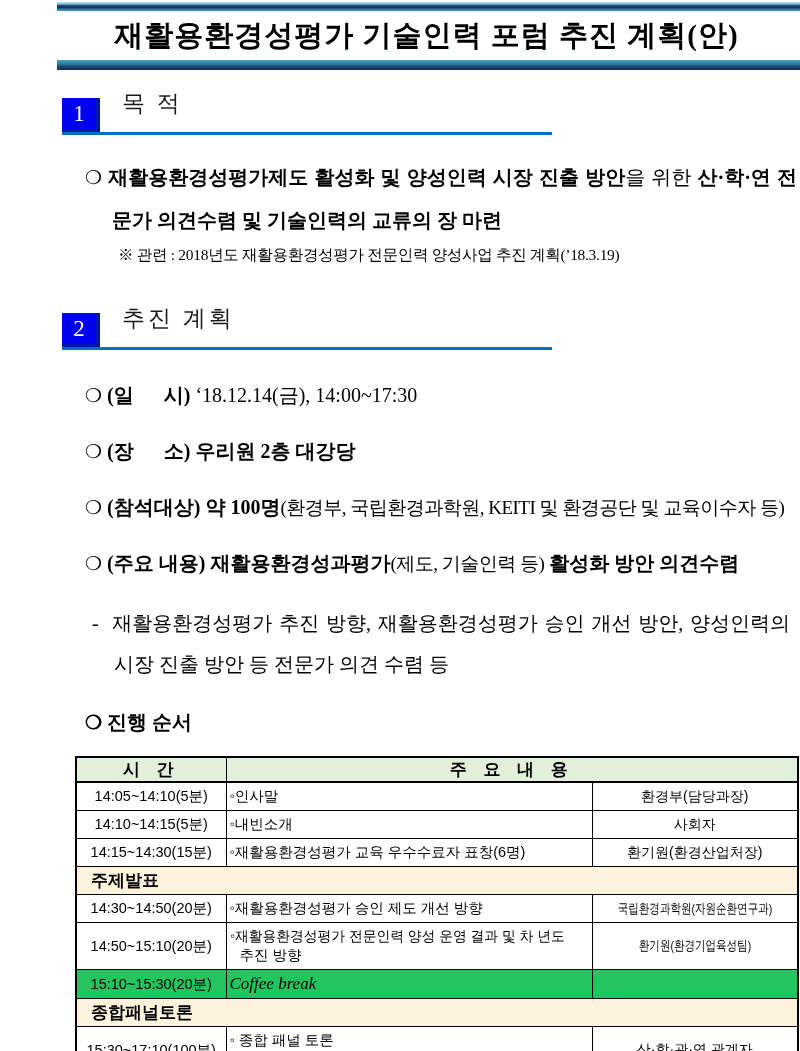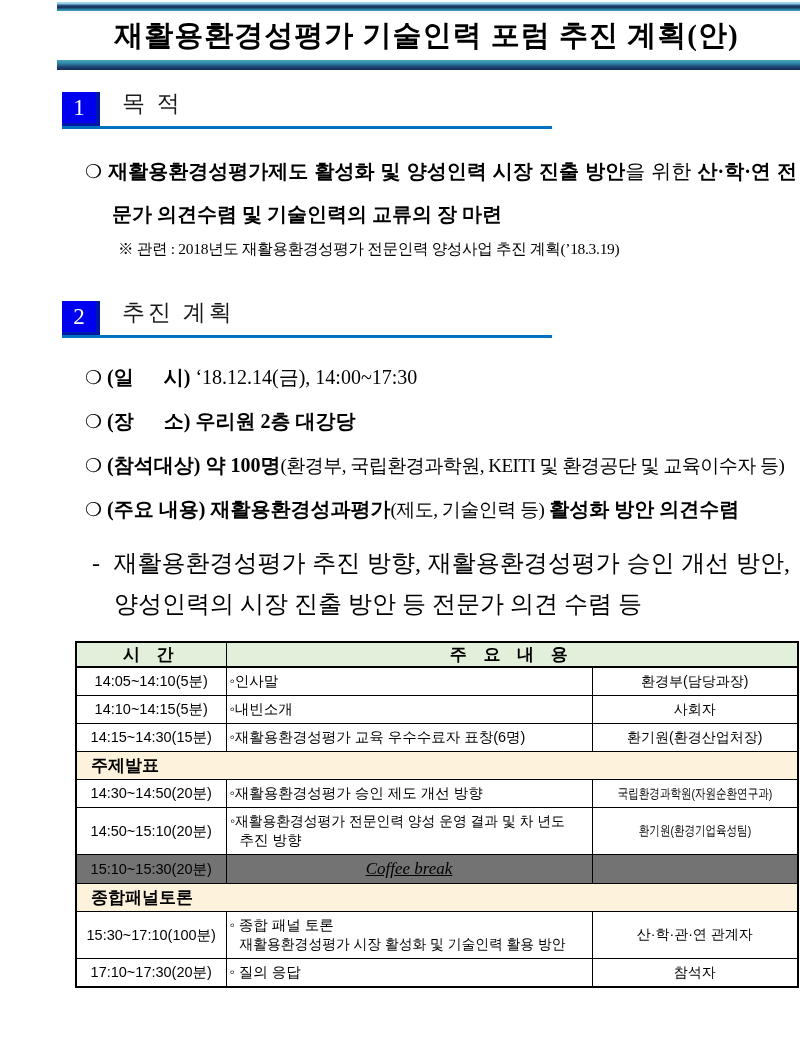--- a/index.html
+++ b/index.html
@@ -16,37 +16,37 @@
 
   
   .sec-head{display:flex;align-items:flex-end;width:490px;margin-left:62px;
             border-bottom:3px solid #0070c0;}
   .sec1{margin-top:18px;}
   .sec2{margin-top:37px;}
   .num-box{width:34px;height:31px;background:#0000f0;color:#fff;font-size:23px;
            display:flex;align-items:center;justify-content:center;
            border-right:4px solid #0018a8;border-bottom:3px solid #0018a8;}
   .sec-title{margin-left:22px;font-size:23px;letter-spacing:3px;color:#1a1a1a;
-             padding-bottom:7px;font-weight:500;}
+             padding-bottom:13px;font-weight:500;}
 
   
   .content-area{margin-left:85px;width:712px;}
   .bullet{font-size:20px;line-height:43px;text-align:justify;
           padding-left:27px;text-indent:-27px;}
   .b-icon{font-size:19px;}
   .bold{font-weight:bold;margin-top:48px;}
   .purpose{margin-top:21px;}
   .note{margin-top:3px;margin-left:33px;font-size:15.5px;letter-spacing:-0.3px;}
 
   .plan-list{margin-top:24px;}
-  .plan-item{font-size:20px;line-height:30px;margin-bottom:13px;white-space:nowrap;
+  .plan-item{font-size:20px;line-height:42px;margin-bottom:13px;white-space:nowrap;
              padding-left:27px;text-indent:-27px;}
   .label{font-weight:bold;white-space:pre;}
   .small{font-size:19px;font-weight:normal;letter-spacing:-0.5px;}
-  .dash-item{margin-left:7px;margin-top:18px;margin-bottom:16px;font-size:24px;
+  .dash-item{margin-left:7px;margin-top:18px;margin-bottom:16px;font-size:20px;
              line-height:41px;text-align:justify;padding-left:22px;text-indent:-22px;
              width:676px;}
   .order-item{margin-top:24px;margin-bottom:20px;font-size:20px;font-weight:bold;
               padding-left:27px;text-indent:-27px;}
 
   
   table.schedule{border-collapse:collapse;margin-left:75px;width:722px;
                  font-family:"Liberation Sans","DejaVu Sans",sans-serif;
                  table-layout:fixed;}
   table.schedule td{border:1px solid #000;padding:4px 3px;vertical-align:middle;}
@@ -57,23 +57,23 @@
   tr.head td{background:#e2efda;font-weight:bold;font-size:17px;text-align:center;
              border-bottom:2px solid #000;padding:0;}
   td.h-time{letter-spacing:6px;}
   td.h-content{letter-spacing:6px;margin-top:35px;}
   td.time{text-align:center;font-size:14.5px;border-right:2px solid #000;white-space:nowrap;}
   td.h-time{border-right:2px solid #000;}
   td.content{text-align:left;padding-left:6px;font-size:14.5px;}
   td.person{text-align:center;font-size:14px;white-space:nowrap;overflow:visible;}
   tr.section-row td{background:#fdf2dc;font-weight:bold;font-size:17px;
                     text-align:left;padding:2px 14px;}
-  tr.break-row td{background:#737373;}
-  tr.break-row td.content{text-align:center;font-style:italic;
-       font-family:"Liberation Serif","DejaVu Serif",serif;font-size:17px;text-decoration:underline;}
+  tr.break-row td{background:#22c55e;}
+  tr.break-row td.content{text-align:left;font-style:italic;
+       font-family:"Liberation Serif","DejaVu Serif",serif;font-size:17px;}
   .line2{display:block;padding-left:10px;}
   .cond{display:inline-block;transform:scaleX(0.78);transform-origin:center;
         font-size:13.5px;white-space:nowrap;}
   .cond2{display:inline-block;transform:scaleX(0.95);transform-origin:left;white-space:nowrap;}
 </style>
 </head>
 <body>
 
 <div>
 
@@ -102,20 +102,21 @@
     <div class="plan-item"><span class="b-icon">❍</span><span> </span><span class="label">(일　  시)</span><span> ‘18.12.14(금), 14:00~17:30</span></div>
 
     <div class="plan-item"><span class="b-icon">❍</span><span> </span><span class="label">(장　  소)</span><span class="bold"> 우리원 2층 대강당</span></div>
 
     <div class="plan-item"><span class="b-icon">❍</span><span> </span><span class="label">(참석대상)</span><span class="bold"> 약 100명</span><span class="small">(환경부, 국립환경과학원, KEITI 및 환경공단 및 교육이수자 등)</span></div>
 
     <div class="plan-item"><span class="b-icon">❍</span><span> </span><span class="label">(주요 내용)</span><span class="bold"> 재활용환경성과평가</span><span class="small">(제도, 기술인력 등)</span><span class="bold"> 활성화 방안 의견수렴</span></div>
 
     <div class="dash-item"><span>-</span><span>&nbsp; </span><span>재활용환경성평가 추진 방향, 재활용환경성평가 승인 개선 방안, 양성인력의 시장 진출 방안 등 전문가 의견 수렴 등</span></div>
 
+    <div class="order-item"><span class="b-icon">❍</span><span> </span><span>진행 순서</span></div>
   </div>
 
   <table class="schedule">
     <colgroup>
         <col class="c-time">
         <col class="c-content">
         <col class="c-person">
       </colgroup>
     <tbody>
       <tr class="head">

